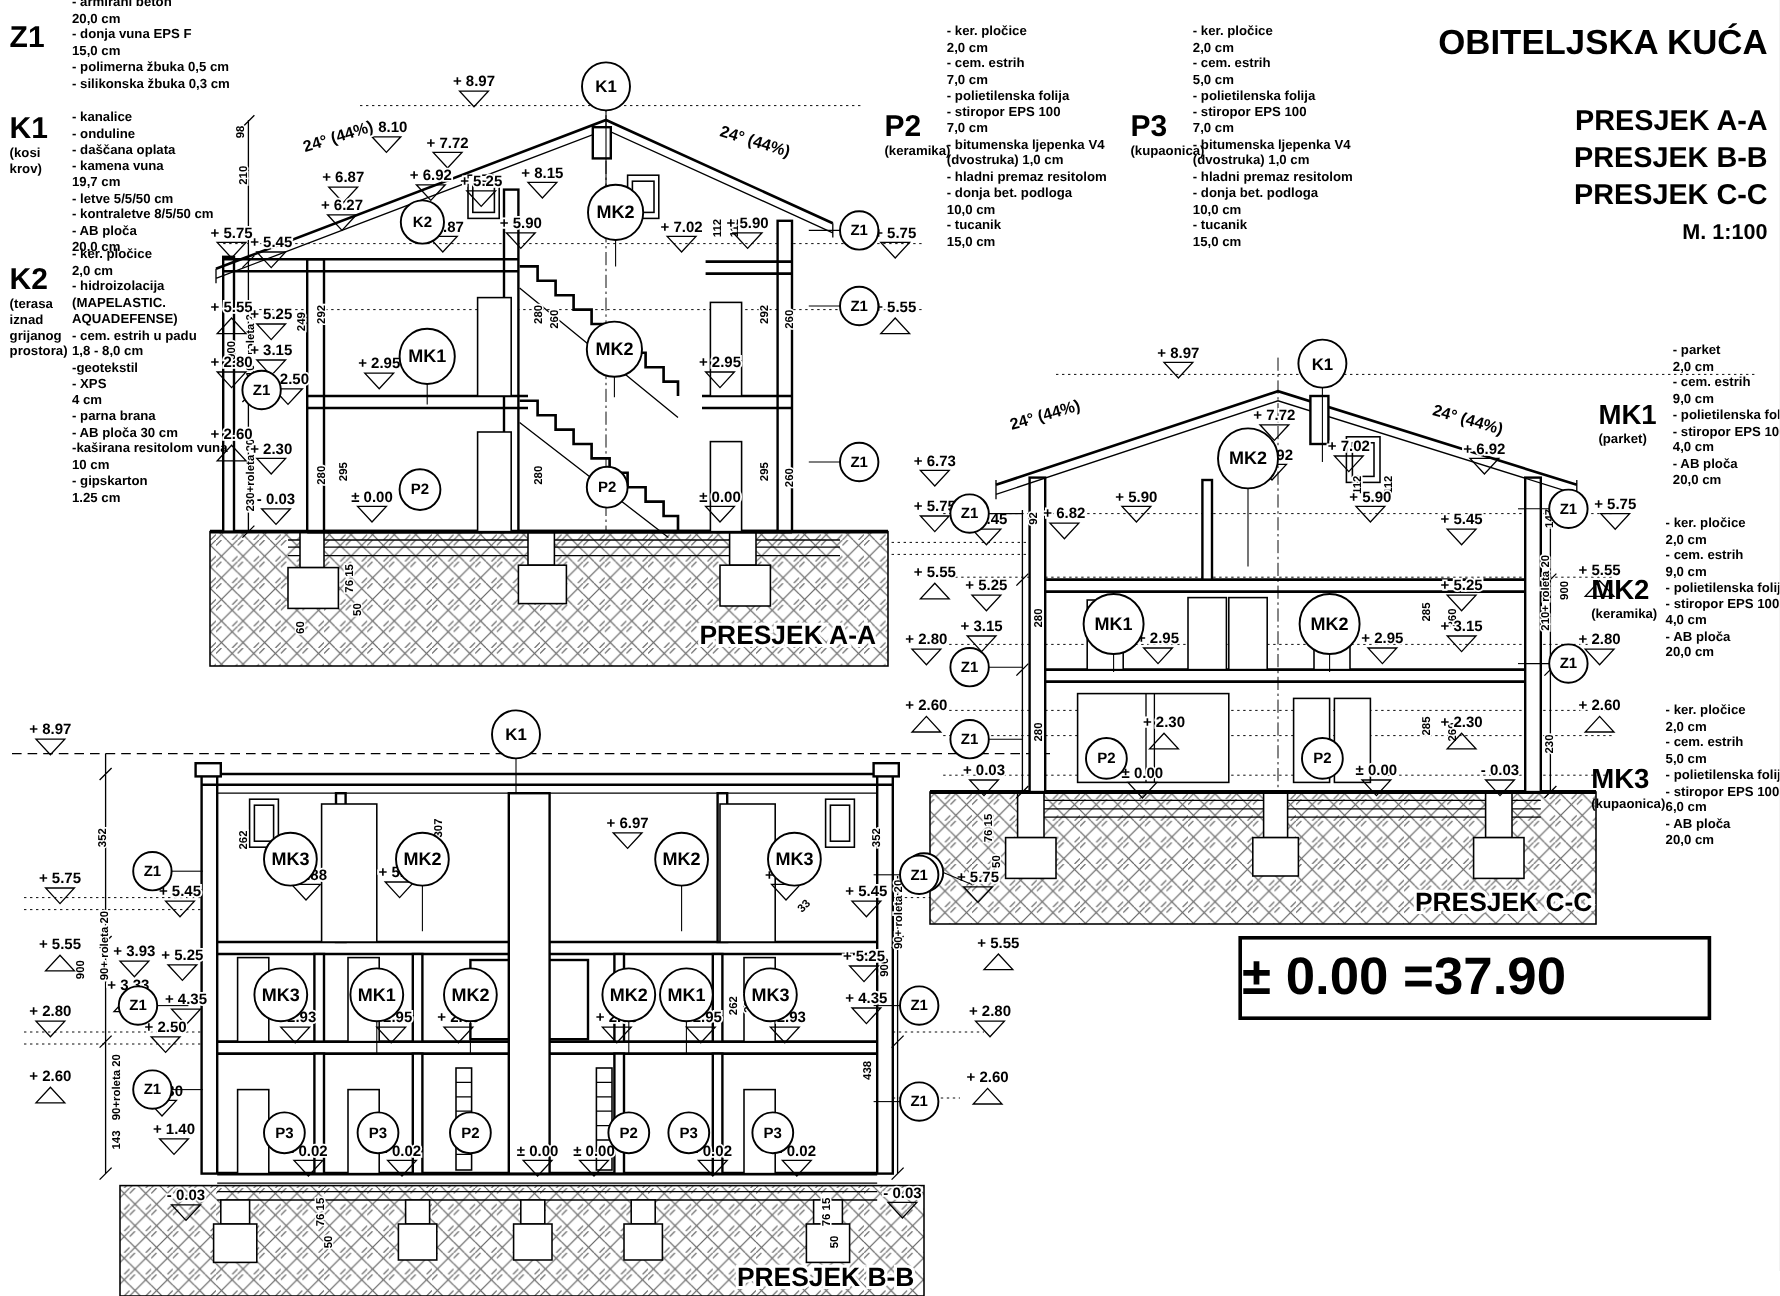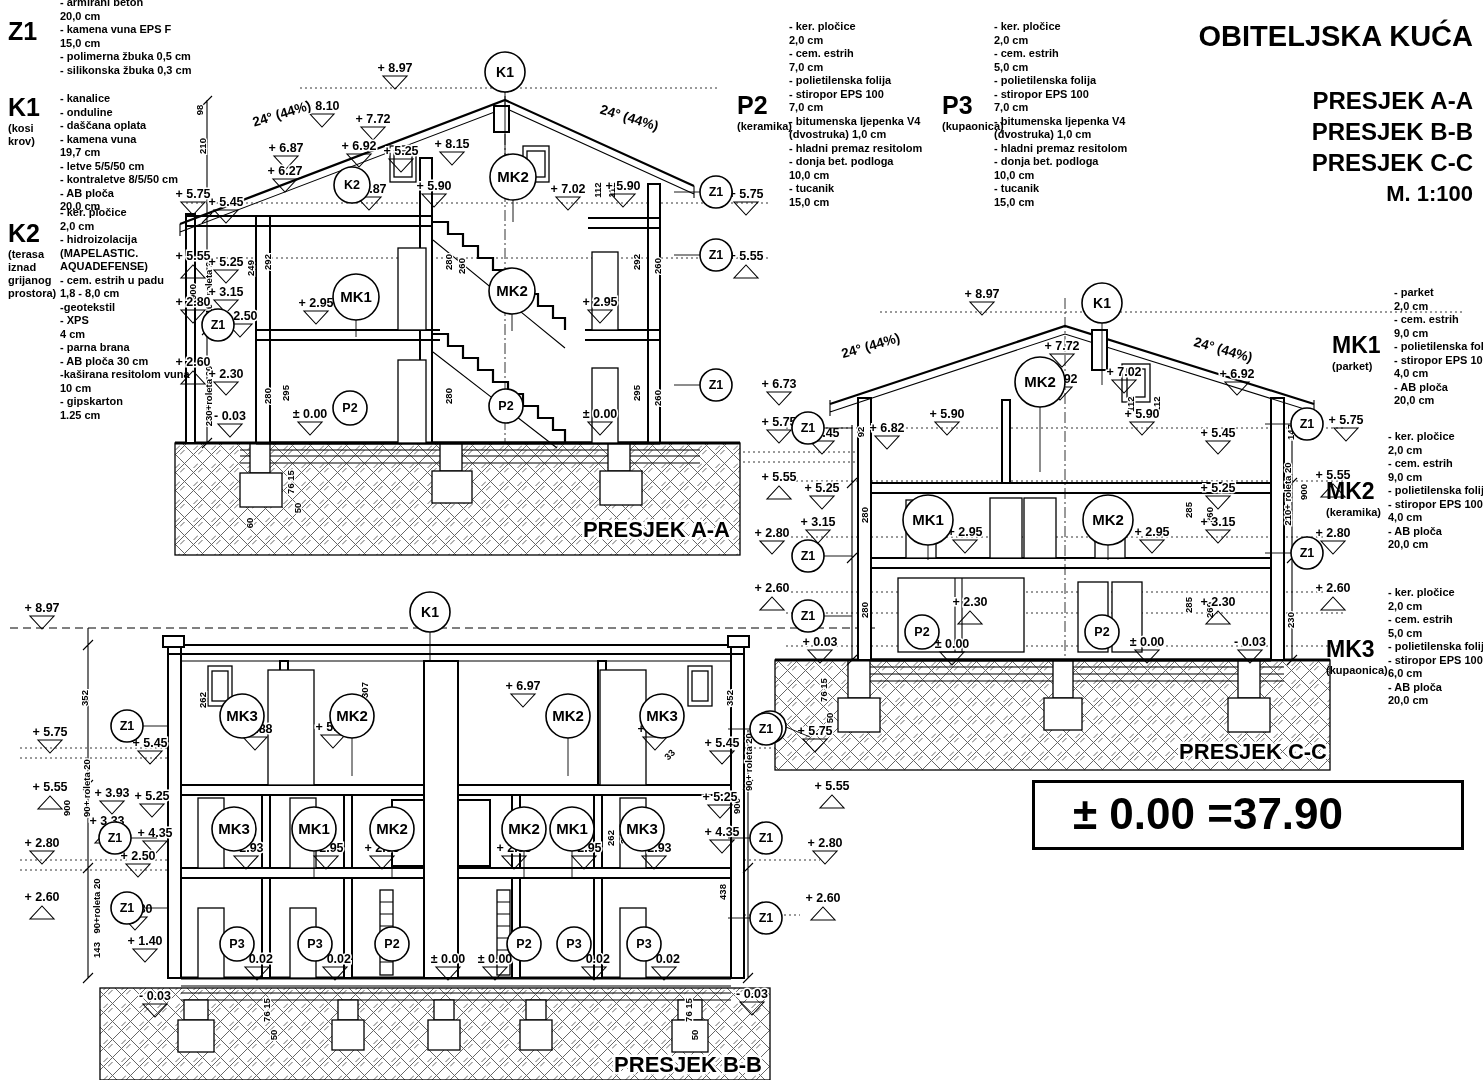--- a/index.html
+++ b/index.html
@@ -29,24 +29,24 @@
   .lg-head{flex:none;width:48px}
   .legend.mk .lg-head{width:58px}
   .lg-code{font-weight:bold;font-size:25px;line-height:26px}
   .legend.mk .lg-code{font-size:23px}
   .lg-sub{font-weight:bold;font-size:11px;line-height:13px;margin-top:2px}
   .lg-items .list-line{font-weight:bold;font-size:11px;line-height:13.5px;white-space:nowrap}
   
   .title-block{position:absolute;right:10px;top:20px;text-align:right}
   .tb-project{font-weight:bold;font-size:29px;margin-bottom:32px}
   .tb-lines .list-line{font-weight:bold;font-size:24px;line-height:31px}
-  .tb-scale{font-weight:bold;font-size:22px;line-height:31px}
+  .tb-scale{font-weight:bold;font-size:18px;line-height:31px}
   
   .datum-box{position:absolute;left:1032px;top:780px;width:388px;height:64px;border:3px solid #000;
-             font-weight:bold;font-size:44px;line-height:62px;padding-left:38px;background:#fff}
+             font-weight:bold;font-size:44px;line-height:62px;background:#fff}
 </style>
 </head>
 <body>
 <div class="canvas">
 
 <svg id="dwg" width="1483" height="1080" viewBox="0 0 1483 1080">
   <defs>
     <pattern id="hb" width="18" height="18" patternUnits="userSpaceOnUse">
       <rect width="18" height="18" fill="#fff"></rect>
       <path d="M0,18 L18,0" stroke="#666" stroke-width="1"></path>
@@ -858,21 +858,21 @@
 </svg>
 
 <div class="legend" style="left:8px;top:-4px">
   <div class="lg-head" style="margin-top:22px">
     <div class="lg-code">Z1</div>
     <div class="lg-sub"></div>
   </div>
   <div class="lg-items">
         <div class="list-line">- armirani beton</div>
         <div class="list-line">20,0 cm</div>
-        <div class="list-line">- kamena vuna EPS F</div>
+        <div class="list-line">- donja vuna EPS F</div>
         <div class="list-line">15,0 cm</div>
         <div class="list-line">- polimerna žbuka 0,5 cm</div>
         <div class="list-line">- silikonska žbuka 0,3 cm</div>
       </div>
 </div>
 
 <div class="legend" style="left:8px;top:92px">
   <div class="lg-head" style="margin-top:2px">
     <div class="lg-code">K1</div>
     <div class="lg-sub">(kosi krov)</div>

